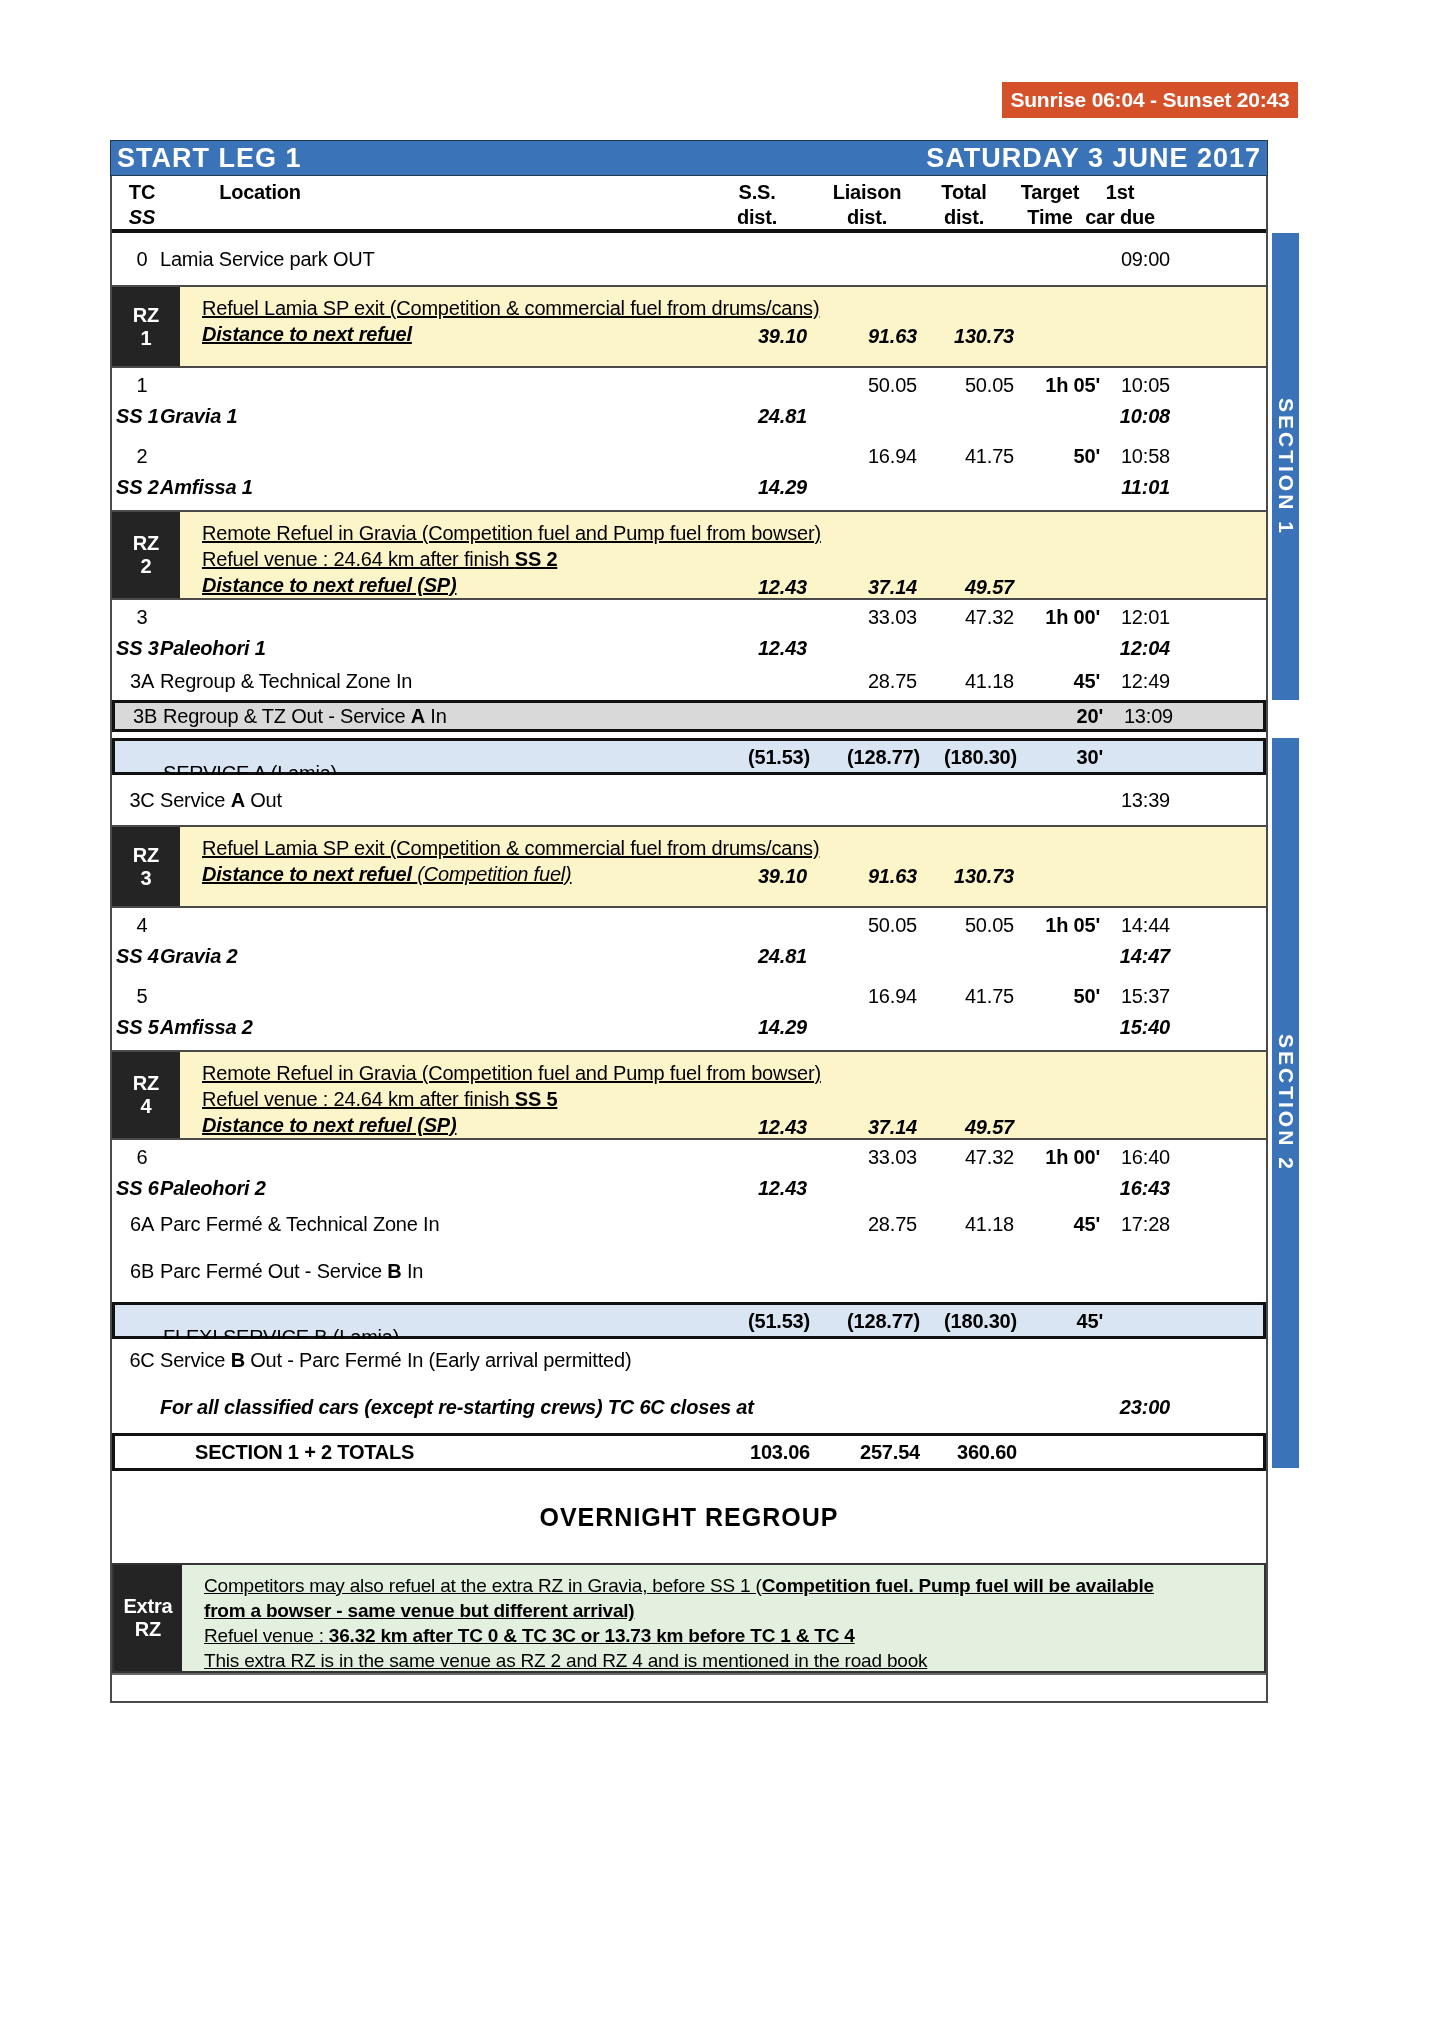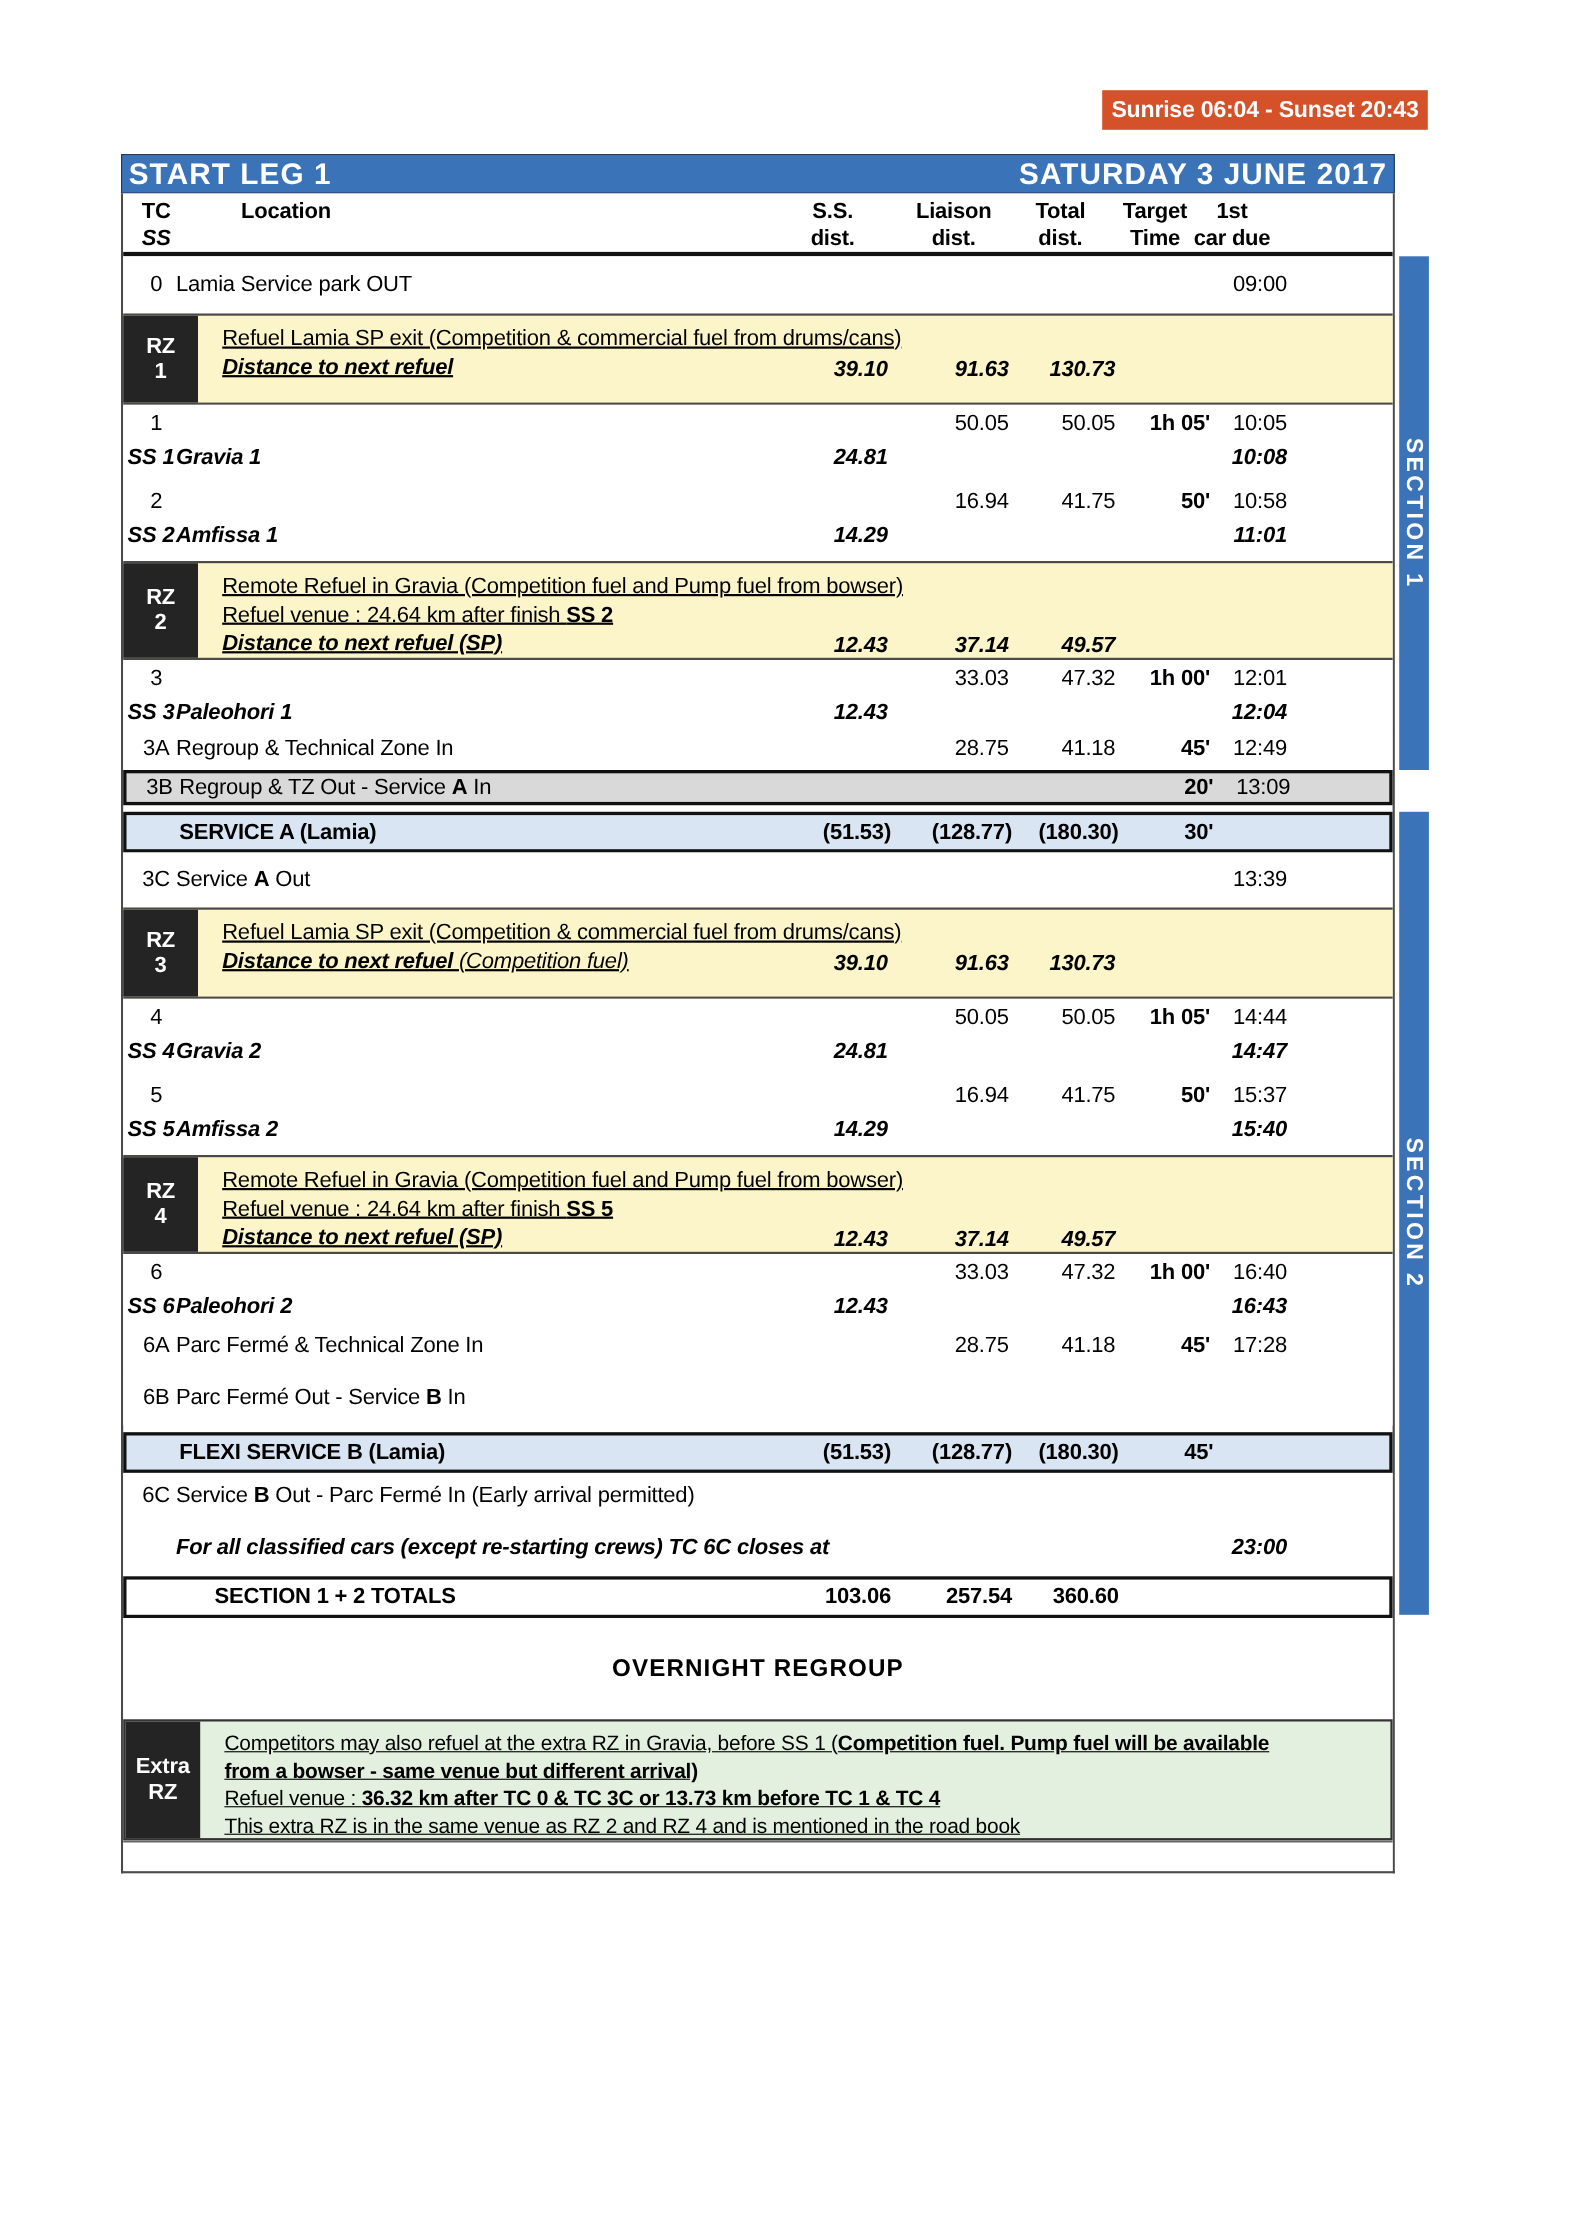--- a/index.html
+++ b/index.html
@@ -47,29 +47,29 @@
   .rz2l { height: 83px; } .rz3l { height: 90px; }
   .rzbox {
     position: absolute; left: 0; top: 0; height: 100%; width: 68px; background: #242424;
     color: #fff; font-weight: bold; display: flex; flex-direction: column;
     align-items: center; justify-content: center; line-height: 23px; text-align: center;
   }
   .rzline { margin-left: 90px; line-height: 26px; white-space: nowrap; text-decoration: underline; }
   .rz2l .cv { top: 38px; } .rz3l .cv { top: 64px; }
   .r3a { height: 38px; } .r3b { height: 32px; background: #D9D9D9; border: 3px solid #111; }
   .svc { height: 37px; background: #D9E5F3; border: 3px solid #111; margin-top: 6px; }
-  .svc .loc { font-weight: bold; } .svc .cv { font-weight: bold; }
+  .svc .loc { font-weight: normal; margin-top: 16px; } .svc .cv { font-weight: bold; }
   .r3c { height: 50px; }
   .r6a { height: 44px; } .r6b { height: 50px; } .r6c { height: 42px; }
   .closing { height: 52px; }
   .totals { height: 38px; border: 3px solid #111; }
   .totals .tl { position: absolute; left: 80px; font-weight: bold; white-space: nowrap; }
   .totals .cv { font-weight: bold; }
   .overnight { height: 92px; display: flex; align-items: center; justify-content: center;
-    font-weight: bold; font-size: 22px; letter-spacing: 1px; }
+    font-weight: bold; font-size: 25px; letter-spacing: 1px; }
   .extra { height: 110px; background: #E3F0DF; border: 2px solid #333; padding-top: 8px; }
   .extra .rzline { line-height: 25px; font-size: 19px; }
   .strip { height: 28px; border-top: 2px solid #666; }
   .secbar {
     position: absolute; left: 1272px; width: 27px; background: #3B73B8; color: #fff;
     font-weight: bold; font-size: 21px; display: flex; align-items: center; justify-content: center;
   }
   .secbar span { writing-mode: vertical-rl; letter-spacing: 3px; white-space: nowrap; }
   .s1 { top: 233px; height: 467px; }
   .s2 { top: 738px; height: 730px; }

